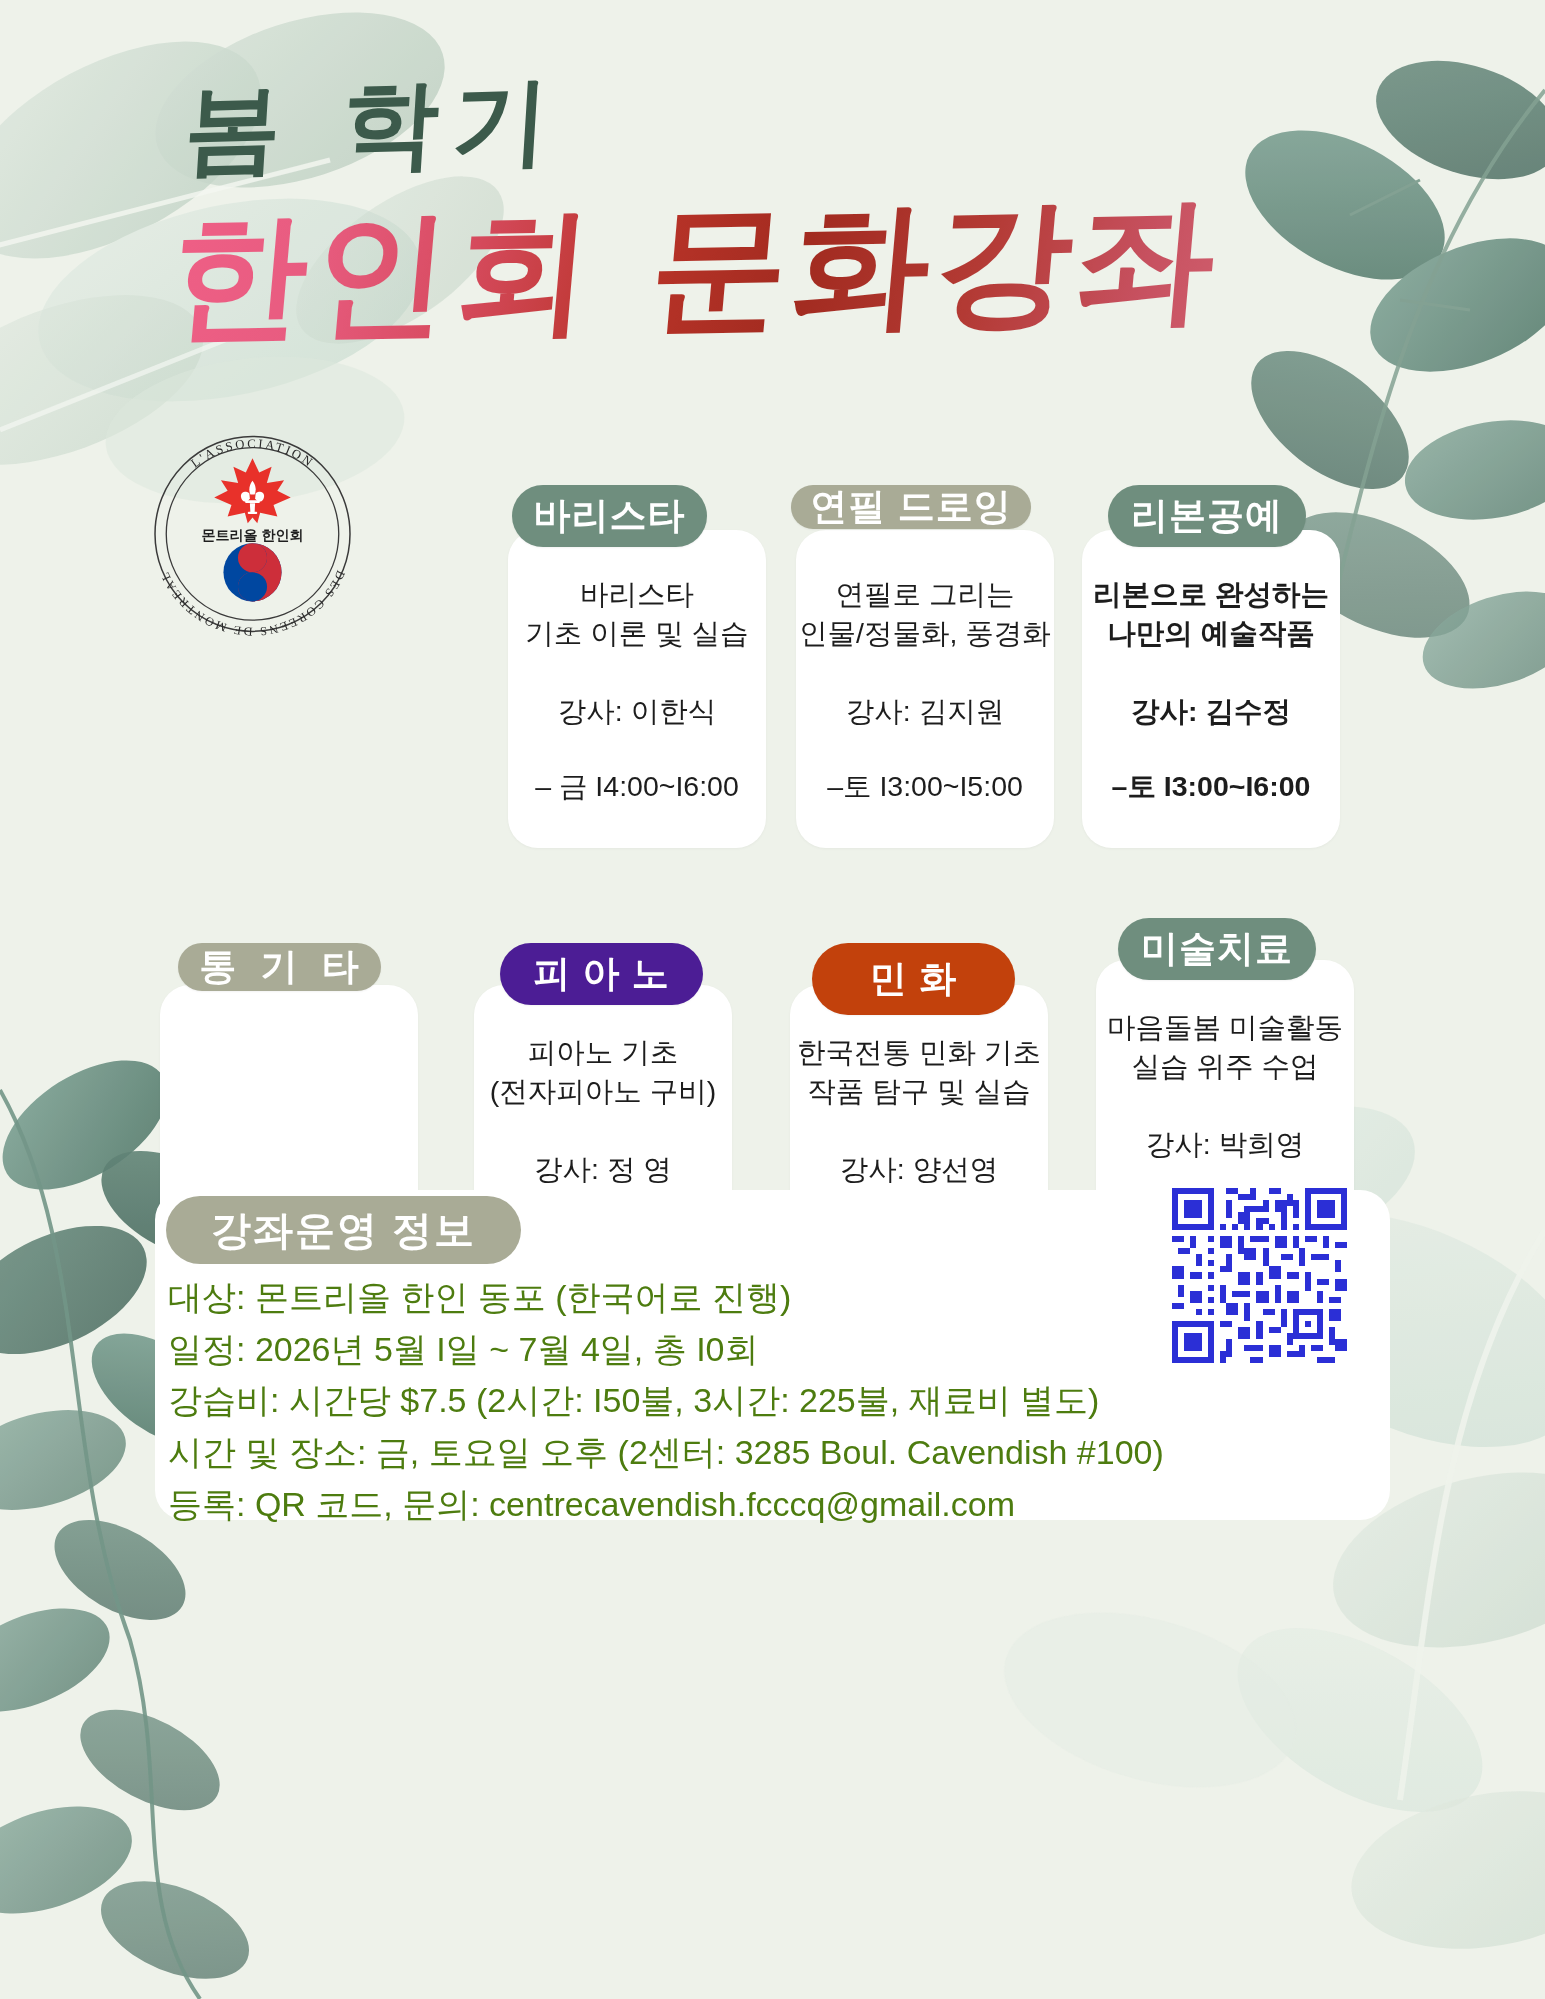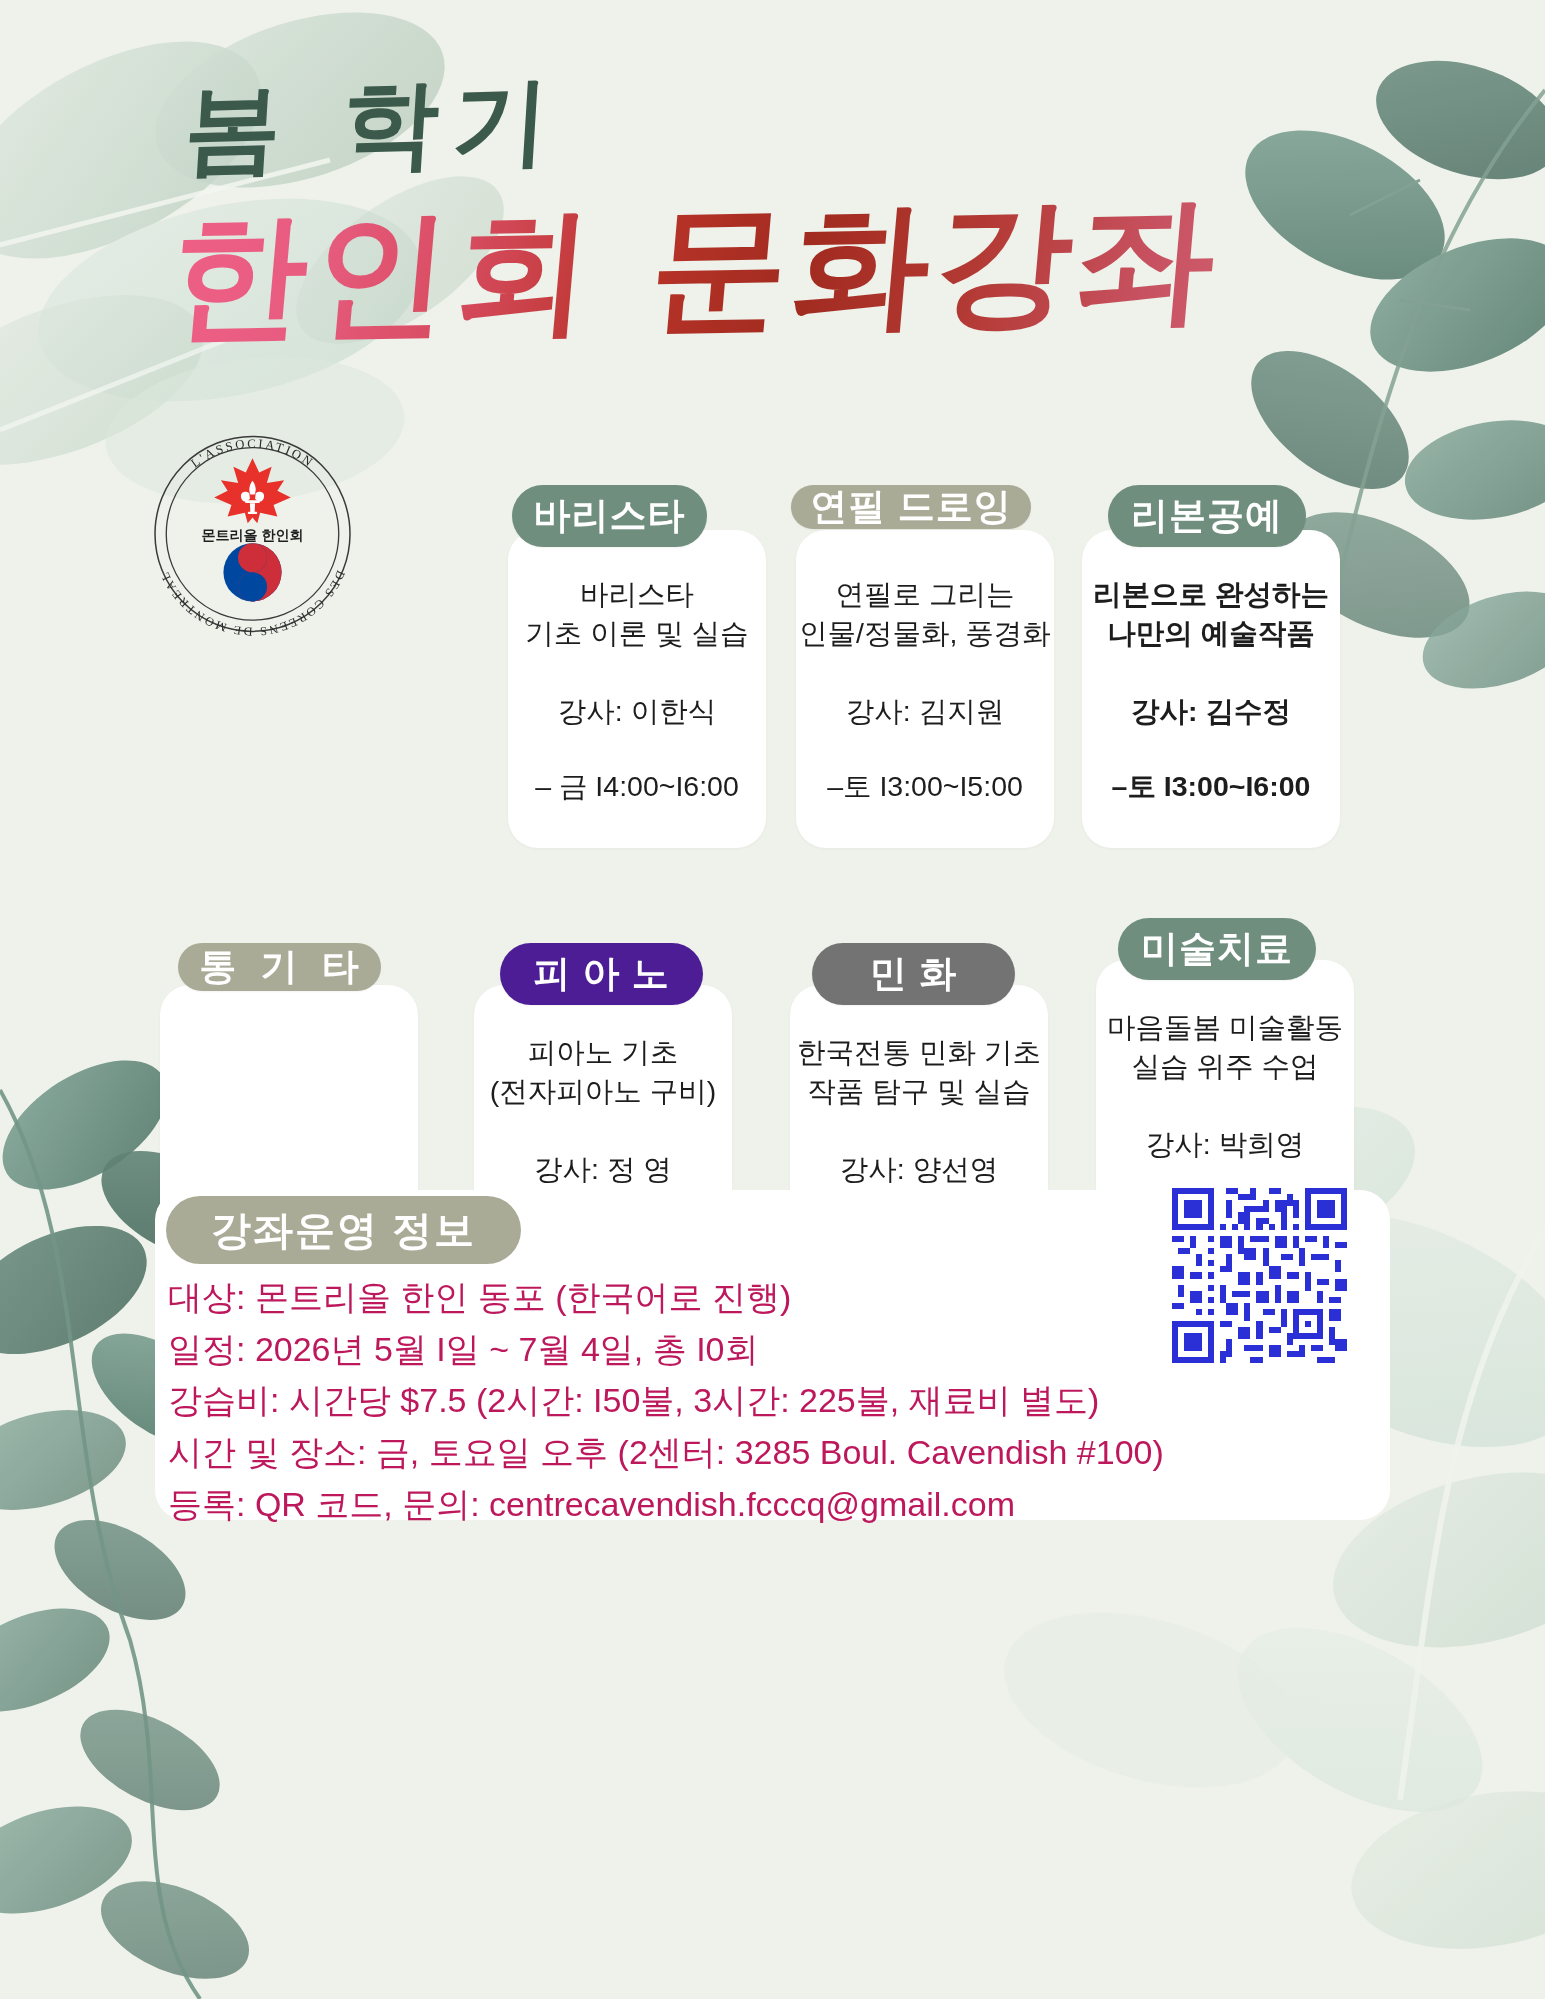--- a/index.html
+++ b/index.html
@@ -72,21 +72,21 @@
   }
   .info-badge{
     position:absolute;left:166px;top:1184px;
     width:355px;height:68px;border-radius:40px;
     background:#a9ab96;color:#fff;
     display:flex;align-items:center;justify-content:center;
     font-size:40px;font-weight:700;letter-spacing:2px;margin-top:12px;
   }
   .info-lines{
     position:absolute;left:168px;top:1272px;width:1120px;
-    font-size:34px;line-height:1.52;color:#be185d;
+    font-size:34px;line-height:1.52;color:#4d7c0f;
   }
   .info-lines div{white-space:nowrap;}
   .qr{position:absolute;left:1172px;top:1188px;width:175px;height:175px;}
 </style>
 </head>
 <body>
 
 <div id="poster">
 
   <svg class="bgleaf" style="left:0;top:0;width:1545px;height:1999px;" viewBox="0 0 1545 1999">
@@ -240,21 +240,21 @@
   <div class="card" style="left:474px;top:985px;width:258px;height:318px;"></div>
   <div class="card-head" style="left:500px;top:943px;width:203px;height:62px;background:#4c1d95;">피 아 노</div>
   <div class="card-body" style="left:468px;top:1033px;width:270px;">
     <div class="desc">피아노 기초</div>
     <div class="desc">(전자피아노 구비)</div>
     <div class="teacher">강사: 정 영</div>
     <div class="time">–토 I5:00~I7:00</div>
   </div>
 
   <div class="card" style="left:790px;top:985px;width:258px;height:318px;"></div>
-  <div class="card-head" style="left:812px;top:943px;width:203px;height:62px;background:#737373;">민     화</div>
+  <div class="card-head" style="left:812px;top:943px;width:203px;height:72px;background:#c2410c;">민     화</div>
   <div class="card-body" style="left:784px;top:1033px;width:270px;">
     <div class="desc">한국전통 민화 기초</div>
     <div class="desc">작품 탐구 및 실습</div>
     <div class="teacher">강사: 양선영</div>
     <div class="time">–금 I3:00~I6:00</div>
   </div>
 
   <div class="card" style="left:1096px;top:960px;width:258px;height:318px;"></div>
   <div class="card-head" style="left:1118px;top:918px;width:198px;height:62px;background:#6f8e7e;">미술치료</div>
   <div class="card-body" style="left:1090px;top:1008px;width:270px;">

